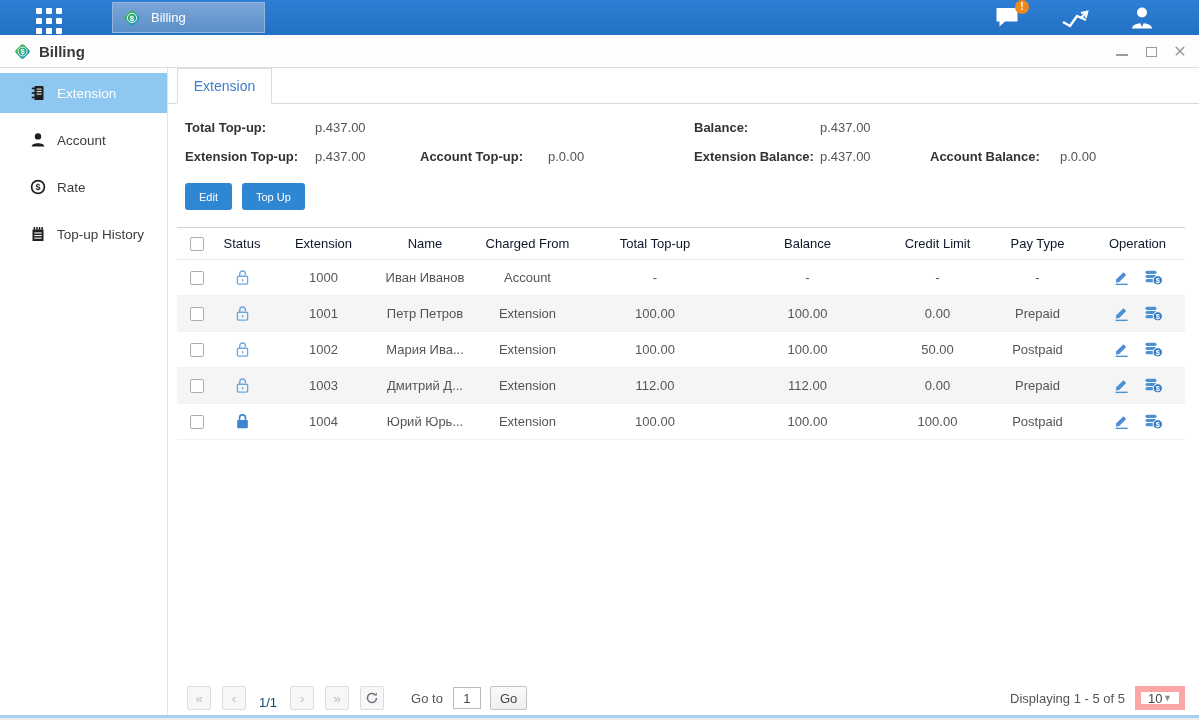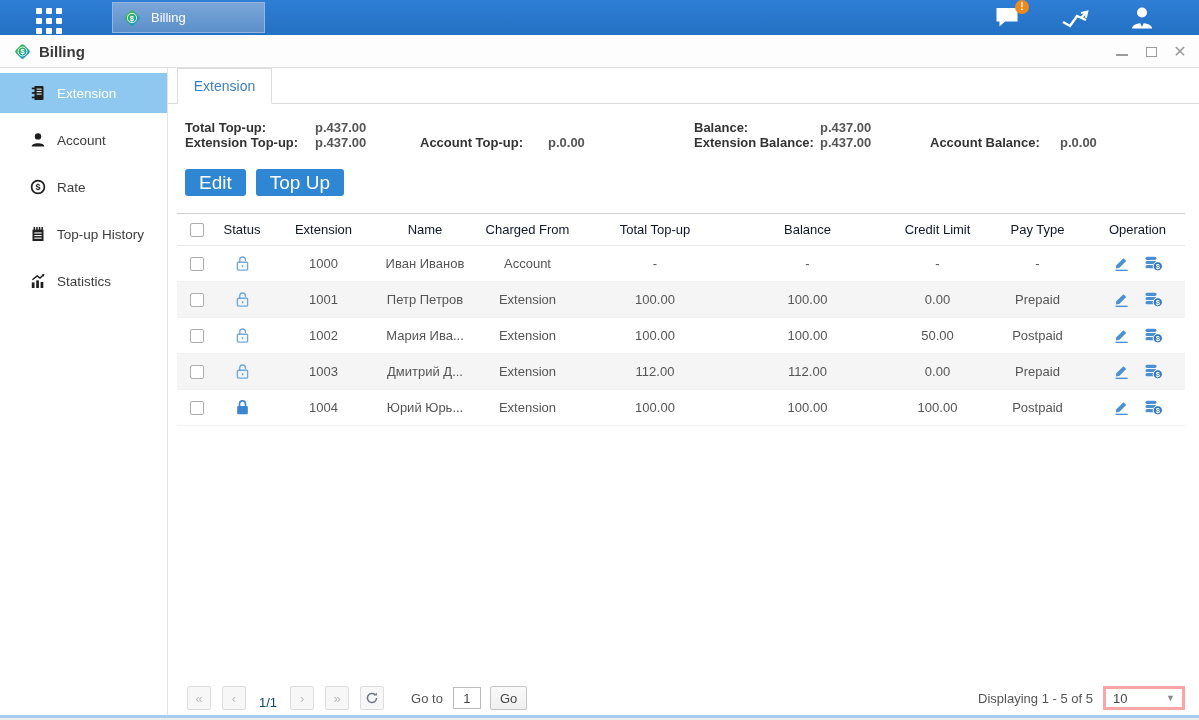--- a/index.html
+++ b/index.html
@@ -32,26 +32,26 @@
   .side-item { height:40px; margin-bottom:7px; display:flex; align-items:center; gap:11px; padding-left:30px; font-size:13.5px; color:#3c3c3c; cursor:pointer; }
   .side-item svg { flex:none; }
   .side-item.active { background:#8ec7f0; color:#fff; }
   .main { flex:1; position:relative; background:#fff; }
 
   
   .tabbar { height:36px; border-bottom:1px solid #d9d9d9; padding-left:9px; display:flex; }
   .tab { width:95px; height:36px; margin-bottom:-1px; background:#fff; border:1px solid #dcdcdc; border-bottom:1px solid #fff; display:flex; align-items:center; justify-content:center; color:#3a7fc8; font-size:14px; cursor:pointer; }
 
   
-  .summary { display:grid; grid-template-columns:130px 105px 128px 146px 126px 110px 130px auto; margin:16px 0 0 17px; font-size:13px; color:#555;font-weight:bold; }
+  .summary { display:grid; grid-template-columns:130px 105px 128px 146px 126px 110px 130px auto; row-gap:14px; margin:16px 0 0 17px; font-size:13px; color:#555; }
   .summary b { color:#333; }
 
   
   .actions { margin:19px 0 0 17px; display:flex; gap:10px; }
-  .btn-primary { background:#2f86d2; color:#fff; border:none; height:27px; padding:0 14px; font-size:19px; font-family:inherit; border-radius:3px; cursor:pointer; }
+  .btn-primary { background:#2f86d2; color:#fff; border:none; height:27px; padding:0 14px; font-size:11px; font-family:inherit; border-radius:3px; cursor:pointer; }
 
   
   .table-wrap { margin:17px 14px 0 9px; }
   table { width:1008px; border-collapse:collapse; font-size:13px; color:#555; table-layout:fixed; }
   thead tr { height:32px; border-top:1px solid #cfcfcf; border-bottom:1px solid #e9e9e9; }
   th { font-weight:normal; color:#0f172a; text-align:center; }
   tbody tr { height:35px; border-bottom:1px solid #f1f1f1; }
   tbody tr:nth-child(even) { background:#f5f5f5; }
   td { text-align:center; }
   .cb { display:inline-block; width:14px; height:14px; border:1px solid #adadad; border-radius:2px; background:#fff; vertical-align:middle; cursor:pointer; }
@@ -62,21 +62,21 @@
   tr[data-status="locked"] .lock-closed { display:inline; }
 
   
   .pagination { position:absolute; left:0; right:0; bottom:7px; height:30px; display:flex; align-items:center; padding:0 14px 0 19px; font-size:13px; color:#555; }
   .pg-btn { width:24px; height:24px; background:#f7f7f7; border:1px solid #ddd; border-radius:2px; display:flex; align-items:center; justify-content:center; color:#bcbcbc; font-size:13px; cursor:pointer; margin-right:11px; flex:none; }
   .pg-indicator { margin:8px 13px 0 2px; color:#0c4a6e; }
   .goto-label { margin:0 10px 0 16px; }
   .goto-input { width:28px; height:22px; border:1px solid #bbb; text-align:center; font-size:13px; font-family:inherit; color:#444; }
   .go-btn { margin-left:9px; height:24px; padding:0 9px; background:linear-gradient(#fafafa,#efefef); border:1px solid #c4c4c4; border-radius:2px; font-size:13px; font-family:inherit; color:#444; cursor:pointer; }
   .pg-right { margin-left:auto; display:flex; align-items:center; gap:10px; }
-  .page-size { width:82px; height:24px; border:3px solid #fca5a5; display:flex; align-items:center; justify-content:space-between; padding:0 7px; cursor:pointer; color:#444; background:#fff; }
+  .page-size { width:50px; height:24px; border:6px solid #fca5a5; display:flex; align-items:center; justify-content:space-between; padding:0 7px; cursor:pointer; color:#444; background:#fff; }
   .page-size .arrow { color:#8a8a8a; font-size:9px; }
 
   .window-bottom { position:absolute; left:0; right:0; bottom:2px; height:3px; background:#a9cdec; }
   .window-bottom-edge { position:absolute; left:0; right:0; bottom:0; height:2px; background:#ededed; }
 </style>
 </head>
 <body>
 
 <div class="topbar">
   <div class="grid-icon">
@@ -194,32 +194,20 @@
           <rect x="3.6" y="1" width="1.5" height="3"></rect>
             <rect x="6.2" y="1" width="1.5" height="3"></rect>
             <rect x="8.8" y="1" width="1.5" height="3"></rect>
             <rect x="11.4" y="1" width="1.5" height="3"></rect>
           <rect x="4.3" y="6.4" width="7.4" height="1.1" fill="#fff"></rect>
             <rect x="4.3" y="9" width="7.4" height="1.1" fill="#fff"></rect>
             <rect x="4.3" y="11.6" width="7.4" height="1.1" fill="#fff"></rect>
         </svg>
       </span>
       <span>Top-up History</span>
-    </div>
-    <div class="side-item">
-      <span style="display:flex;">
-        <svg width="16" height="16" viewBox="0 0 16 16">
-          <rect x="1.8" y="9.4" width="2.7" height="5.6" fill="#1f1f1f"></rect>
-          <rect x="6.2" y="7.4" width="2.7" height="7.6" fill="#1f1f1f"></rect>
-          <rect x="10.6" y="9" width="2.7" height="6" fill="#1f1f1f"></rect>
-          <polyline points="2.4,6.8 7.2,3 10,5 13.6,1.8" stroke="#1f1f1f" stroke-width="1.4" fill="none"></polyline>
-          <path d="M14.6 1l-3 .4 1.9 2.3z" fill="#1f1f1f"></path>
-        </svg>
-      </span>
-      <span>Statistics</span>
     </div>
   </div>
 
   <div class="main">
     <div class="tabbar">
       <div class="tab">
         <span>Extension</span>
       </div>
     </div>
 

